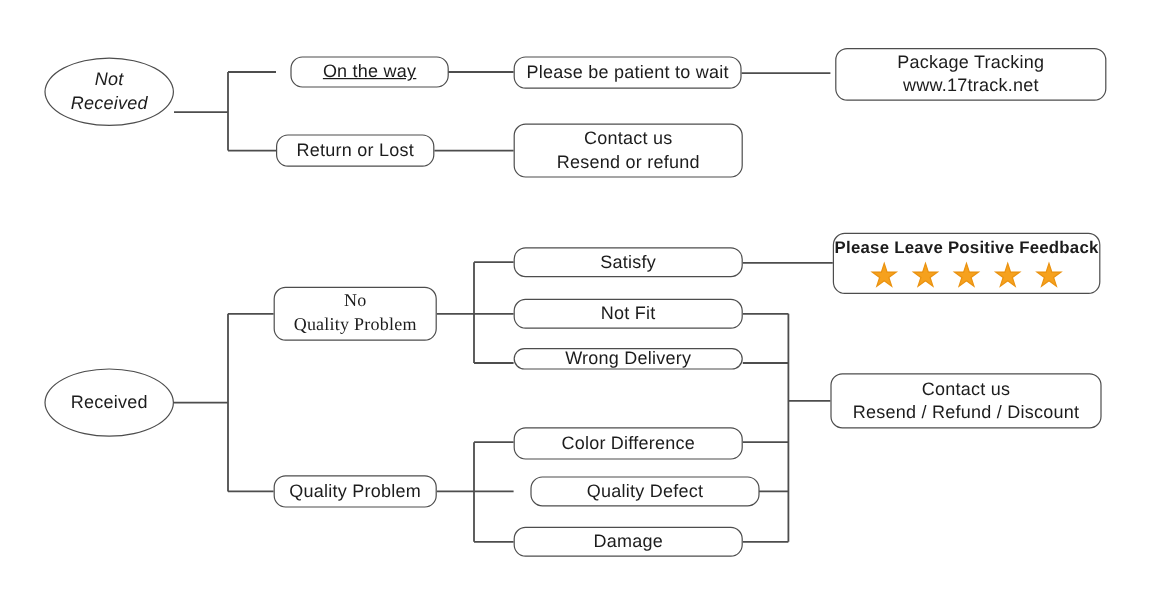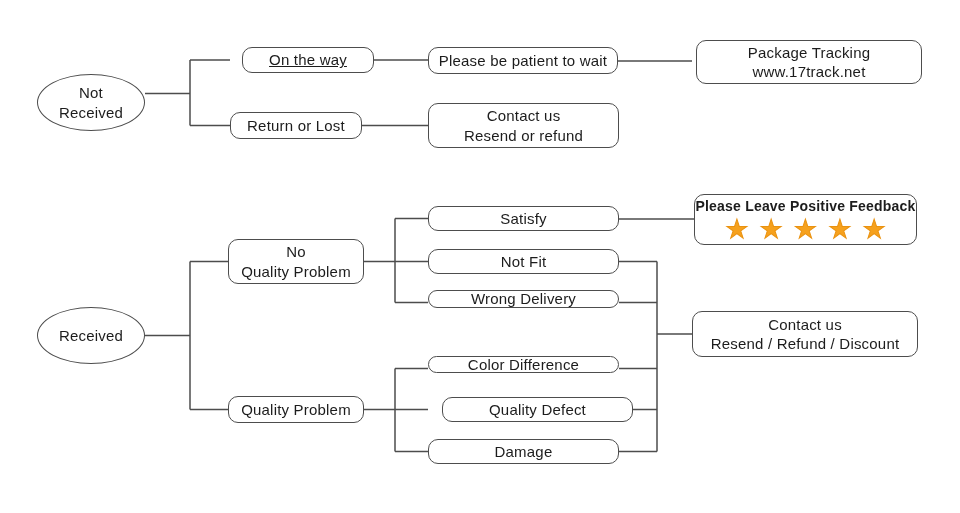--- a/index.html
+++ b/index.html
@@ -32,34 +32,34 @@
     justify-content: center;
     text-align: center;
     font-size: 15px;
     color: #1c1c1c;
     line-height: 1.3;
     letter-spacing: 0.2px;
   }
   .ellipse { border-radius: 50%; }
 
   
-  .n-notreceived   { left: 37px;  top: 74px;  width: 108px; height: 57px; }
+  .n-notreceived   { left: 37px;  top: 48px;  width: 108px; height: 57px; font-style: italic; }
   .n-ontheway      { left: 242px; top: 47px;  width: 132px; height: 26px; text-decoration: underline; }
   .n-pleasewait    { left: 428px; top: 47px;  width: 190px; height: 27px; }
   .n-tracking      { left: 696px; top: 40px;  width: 226px; height: 44px; }
   .n-returnlost    { left: 230px; top: 112px; width: 132px; height: 27px; }
   .n-contactnr     { left: 428px; top: 103px; width: 191px; height: 45px; }
   .n-received      { left: 37px;  top: 307px; width: 108px; height: 57px; }
-  .n-noqproblem    { left: 228px; top: 239px; width: 136px; height: 45px; }
+  .n-noqproblem    { left: 228px; top: 239px; width: 136px; height: 45px; font-family: Liberation Serif, serif; }
   .n-satisfy       { left: 428px; top: 206px; width: 191px; height: 25px; justify-content: center; }
   .n-feedback      { left: 694px; top: 194px; width: 223px; height: 51px; font-weight: bold; }
   .n-notfit        { left: 428px; top: 249px; width: 191px; height: 25px; }
   .n-wrongdelivery { left: 428px; top: 290px; width: 191px; height: 18px; }
   .n-contactr      { left: 692px; top: 311px; width: 226px; height: 46px; }
-  .n-colordiff     { left: 428px; top: 356px; width: 191px; height: 17px; }
+  .n-colordiff     { left: 428px; top: 356px; width: 191px; height: 27px; }
   .n-qdefect       { left: 428px; top: 397px; width: 191px; height: 25px; margin-left: 14px; }
   .n-damage        { left: 428px; top: 439px; width: 191px; height: 25px; }
   .n-qproblem      { left: 228px; top: 396px; width: 136px; height: 27px; }
 
   .feedback-title {
     font-size: 14px;
     line-height: 1.1;
     margin-top: 2px;
     white-space: nowrap;
   }

